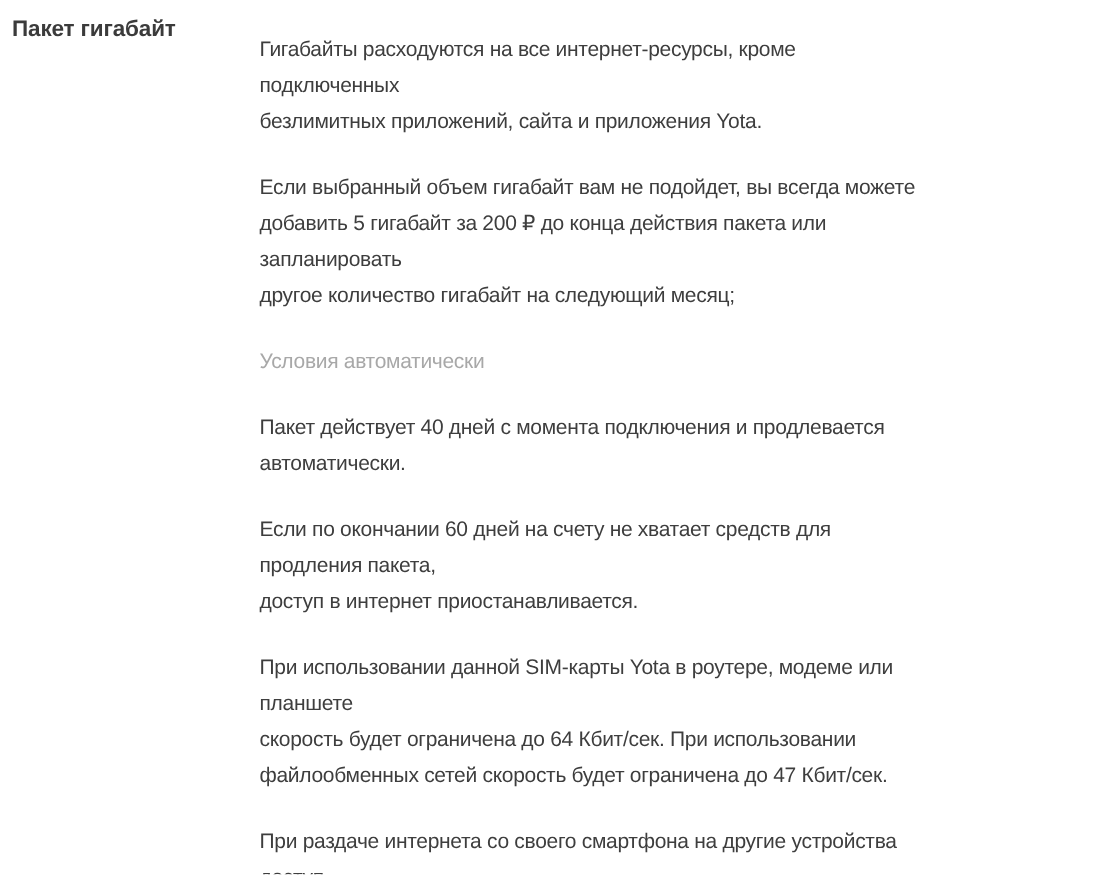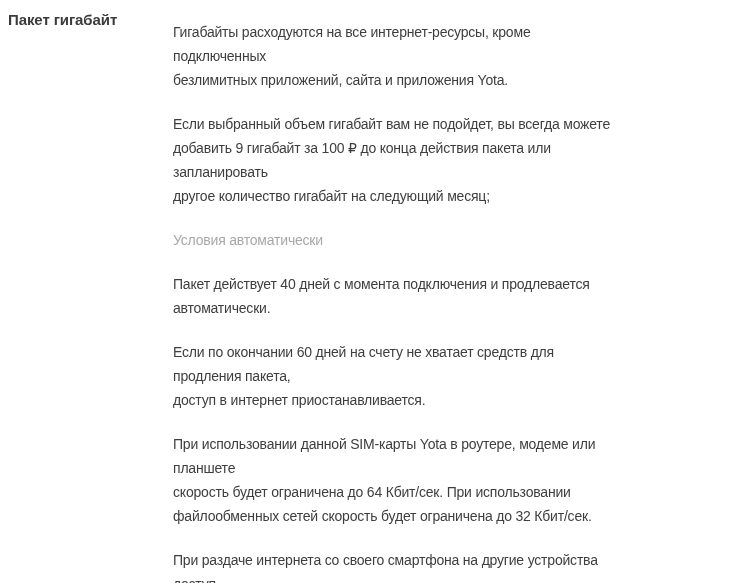--- a/index.html
+++ b/index.html
@@ -60,35 +60,35 @@
 
     <div class="term-col">
       <div class="term">Пакет гигабайт</div>
     </div>
 
     <div class="def-col">
       <p class="para">Гигабайты расходуются на все интернет-ресурсы, кроме подключенных
 безлимитных приложений, сайта и приложения Yota.</p>
 
       <p class="para">Если выбранный объем гигабайт вам не подойдет, вы всегда можете
-добавить 9 гигабайт за 100 ₽ до конца действия пакета или запланировать
+добавить 5 гигабайт за 200 ₽ до конца действия пакета или запланировать
 другое количество гигабайт на следующий месяц;</p>
 
       <p class="para muted">Условия автоматически</p>
 
       <p class="para">Пакет действует 40 дней с момента подключения и продлевается
 автоматически.</p>
 
 
       <p class="para">Если по окончании 60 дней на счету не хватает средств для продления пакета,
 доступ в интернет приостанавливается.</p>
 
       <p class="para">При использовании данной SIM-карты Yota в роутере, модеме или планшете
 скорость будет ограничена до 64 Кбит/сек. При использовании
-файлообменных сетей скорость будет ограничена до 32 Кбит/сек.</p>
+файлообменных сетей скорость будет ограничена до 47 Кбит/сек.</p>
 
       <p class="para">При раздаче интернета со своего смартфона на другие устройства доступ
 к выбранным мобильным приложениям остается безлимитным, а остальной
 трафик расходуется из гигабайт.</p>
     </div>
 
   </div>
 </div>
 
 </body></html>

